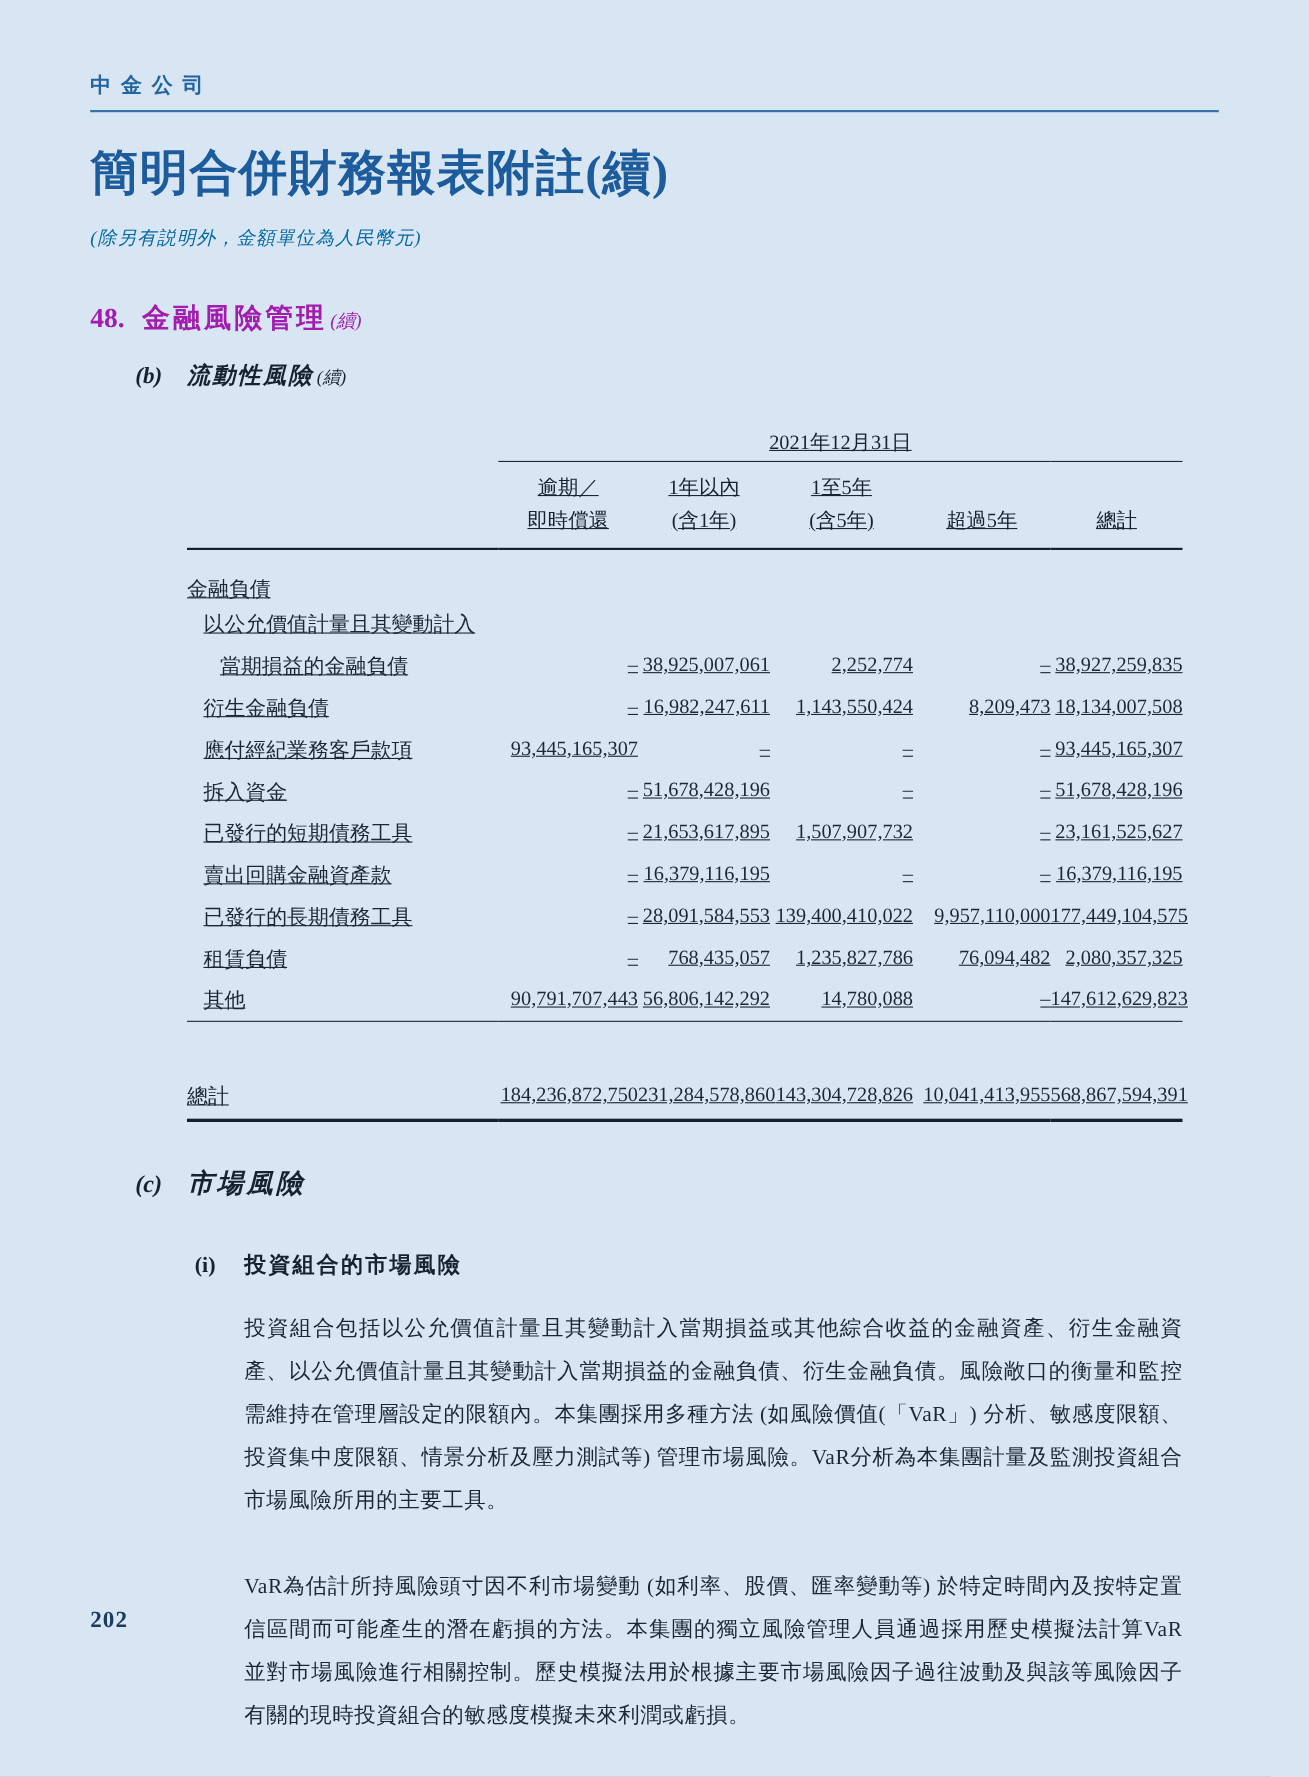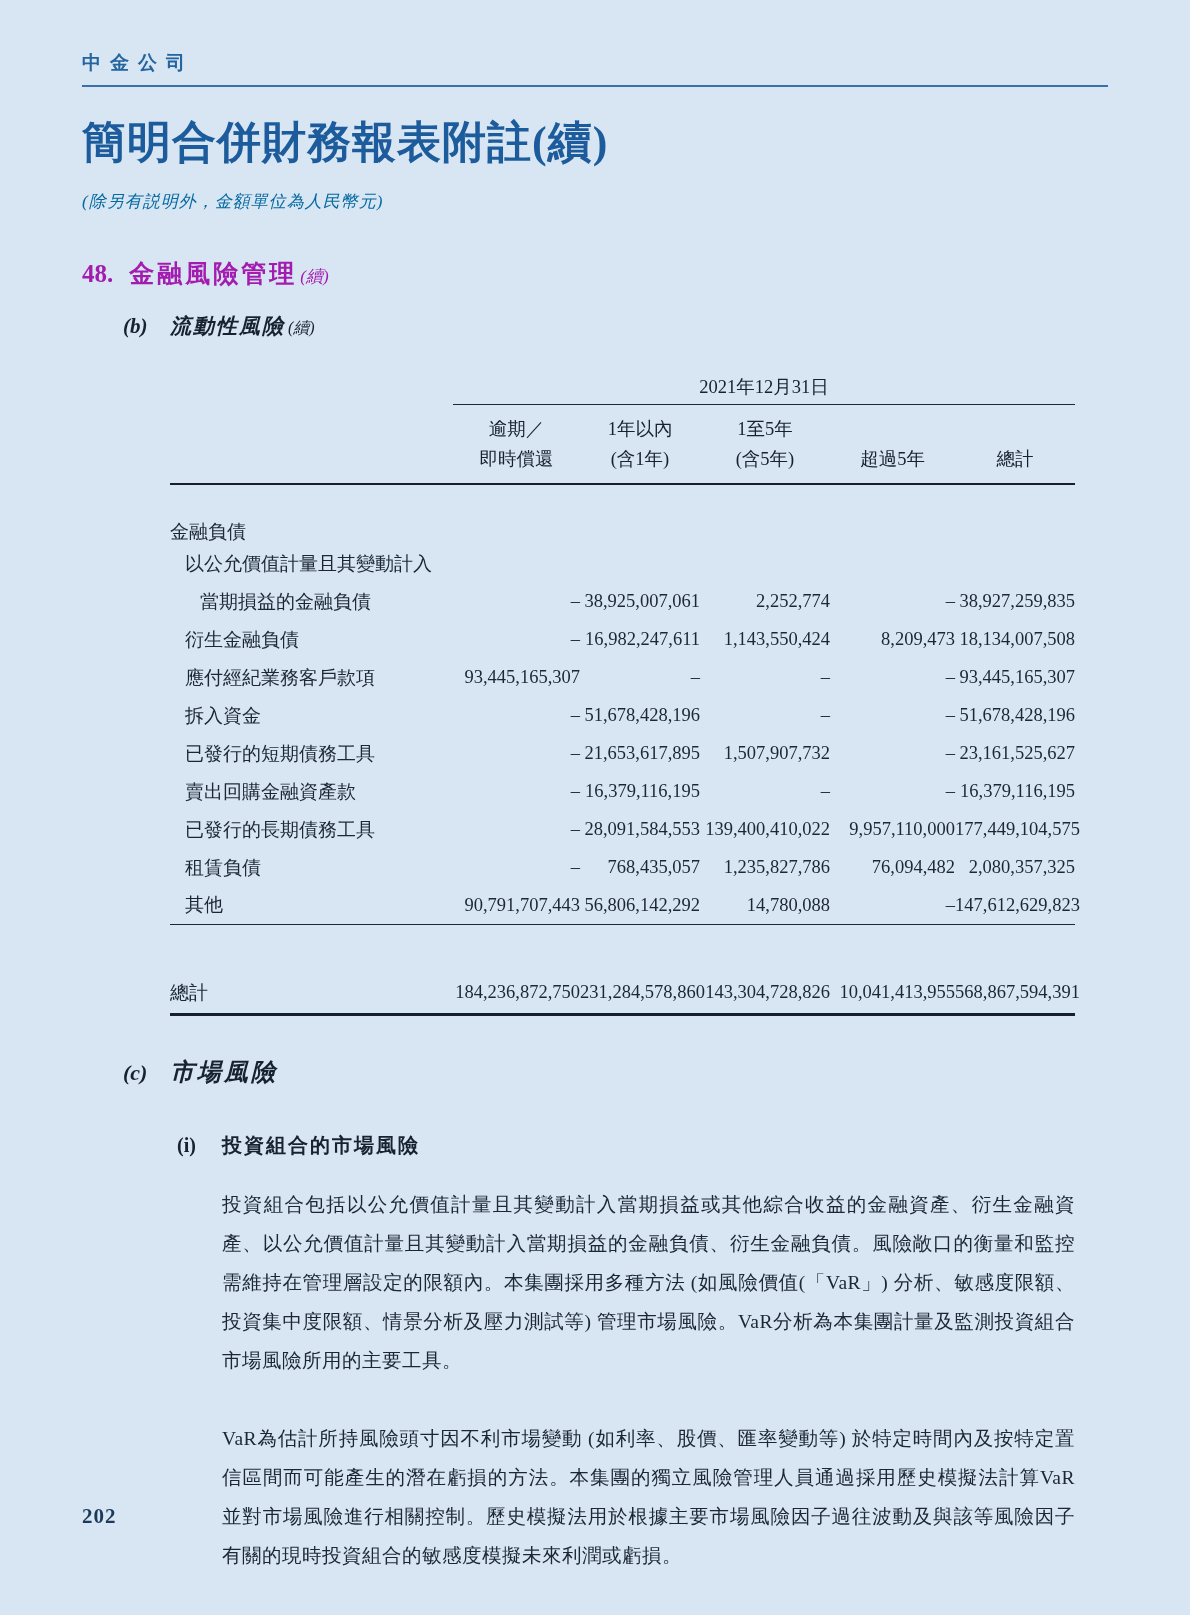--- a/index.html
+++ b/index.html
@@ -7,21 +7,21 @@
   .page {
     width:1190px; height:1615px;
     background:#d8e5f2;
     font-family:"Liberation Serif","DejaVu Serif",serif;
     color:#1b2735;
     position:relative;
     overflow:hidden;
     margin:0 auto;
   }
   
-  .hdr { margin:0 82px; padding-top:50px; }
+  .hdr { margin:0 82px; padding-top:65px; }
   .brand {
     font-size:19px; font-weight:bold; color:#24649f;
     letter-spacing:9px; padding-bottom:9px;
     border-bottom:2px solid #3a71a8;
   }
   h1.title {
     margin:26px 82px 0; font-size:44px; font-weight:bold;
     color:#1d5c9c; letter-spacing:1px;
   }
   .subtitle {
@@ -32,35 +32,35 @@
   .sec48 { margin:44px 82px 0; color:#a21caf; }
   .sec48 .num { font-size:25px; font-weight:bold; margin-right:16px; }
   .sec48 .ttl { font-size:25px; font-weight:bold; letter-spacing:3px; }
   .sec48 .cont { font-size:17px; font-style:italic; margin-left:3px; }
   
   .sub-b { margin:22px 0 0 123px; color:#16222f; }
   .sub-b .lab { display:inline-block; width:47px; font-size:21px; font-weight:bold; font-style:italic; }
   .sub-b .ttl { font-size:21px; font-weight:bold; font-style:italic; letter-spacing:2px; }
   .sub-b .cont { font-size:16px; font-style:italic; margin-left:3px; }
   
-  table.fin { margin:30px 0 12px 170px; width:905px; border-collapse:collapse; table-layout:fixed; }
+  table.fin { margin:30px 0 12px 170px; width:905px; border-collapse:collapse; table-layout:fixed;text-decoration:underline; }
   table.fin td, table.fin th { font-weight:normal; }
   .date-cell {
     text-align:center; font-size:18.5px; color:#16222f;
     padding-bottom:5px; height:34px; vertical-align:bottom;
     border-bottom:1.5px solid #1b2838;
   }
   th.colhead {
     font-size:18.5px; color:#16222f; text-align:center; vertical-align:bottom;
     padding:9px 0 9px; line-height:30px;
     border-bottom:2.5px solid #161f2b;
   }
   th.stub { border-bottom:2.5px solid #161f2b; }
   tbody td { height:38px; font-size:19px; vertical-align:middle; }
-  tbody tr.first-row td { padding-top:34px; }
+  tbody tr.first-row td { padding-top:23px; }
   tbody tr.last-row td { border-bottom:1.5px solid #1b2838; }
   td.lbl { text-align:left; }
   td.lbl.ind1 { padding-left:15px; }
   td.lbl.ind2 { padding-left:30px; }
   td.val { text-align:right; font-size:18.5px; }
   tr.spacer td { height:48px; }
   tr.total-row td { height:42px; font-size:18.5px; border-bottom:3px solid #161f2b; vertical-align:middle; }
   tr.total-row td.lbl { font-size:19px; }
   
   .sub-c { margin:40px 0 0 123px; color:#16222f; }
@@ -72,21 +72,21 @@
   }
   .c-para { margin:26px 115px 0 170px; }
   
   .sub-i { margin:44px 0 0 177px; color:#16222f; }
   .sub-i .lab { display:inline-block; width:45px; font-size:20px; font-weight:bold; }
   .sub-i .ttl { font-size:20px; font-weight:bold; letter-spacing:2px; }
   .i-para { margin:26px 115px 0 222px; }
   .i-para + .i-para { margin-top:39px; }
   
   .pagenum {
-    position:absolute; left:82px; top:1504px;
+    position:absolute; left:82px; top:1460px;
     font-size:21px; font-weight:bold; color:#1c3a5c; letter-spacing:1px;
   }
 </style>
 </head>
 <body>
 
 <div class="page">
 
   <div class="hdr">
     <div class="brand">中金公司</div>

